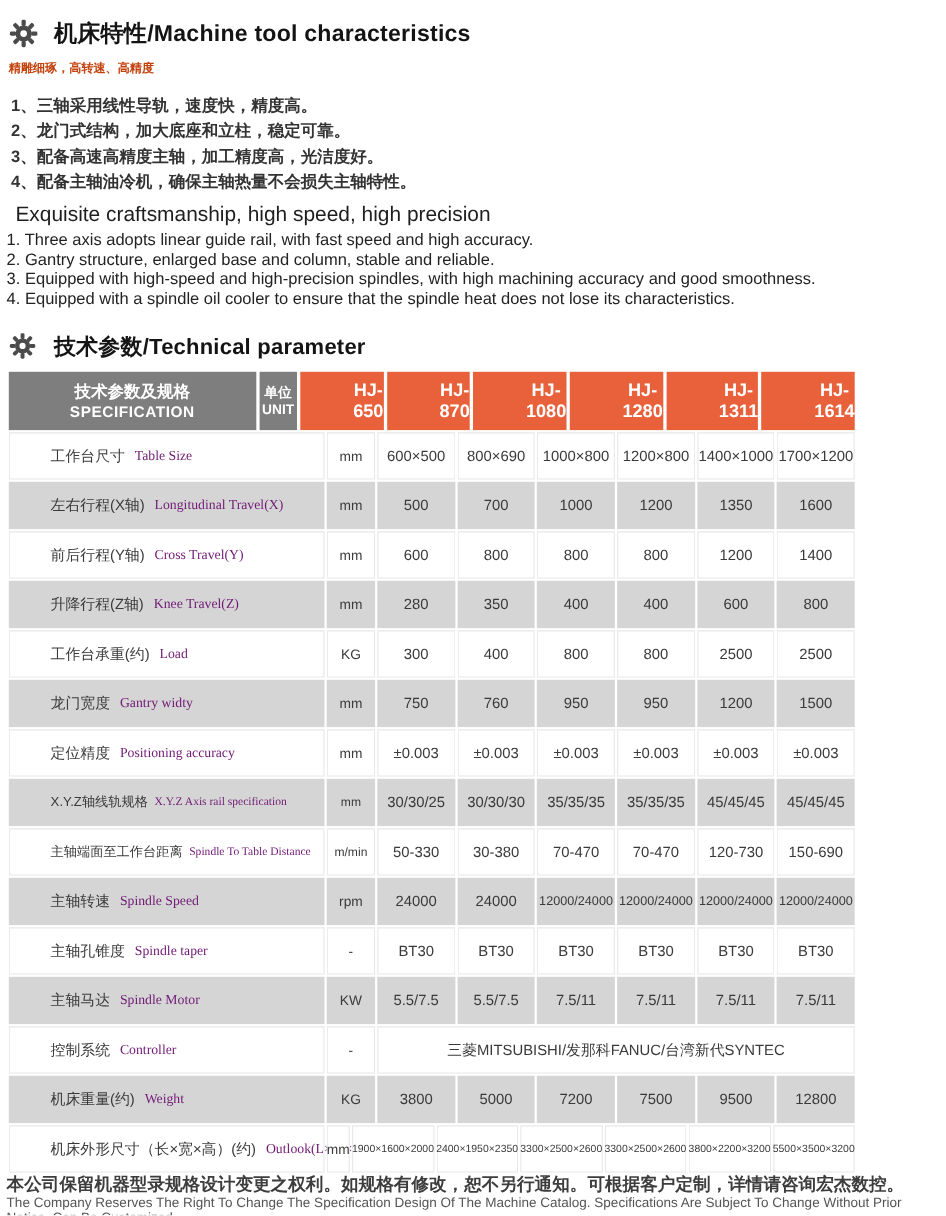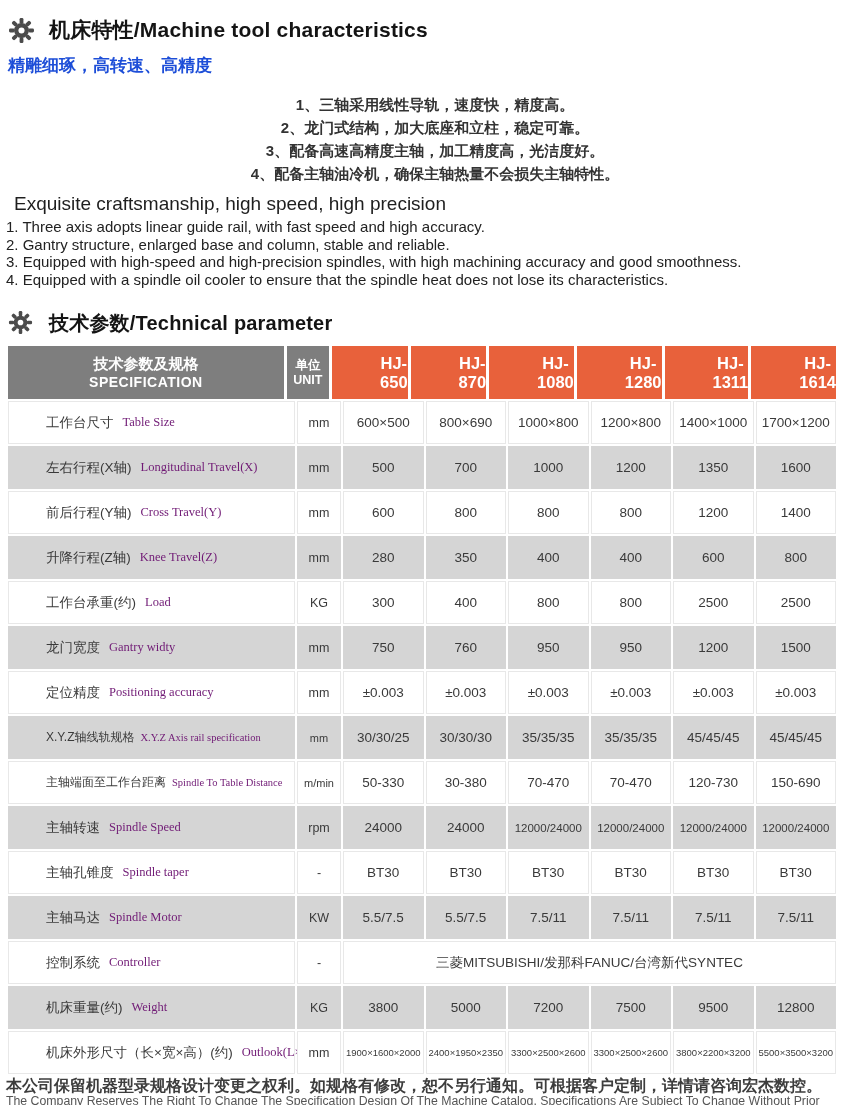--- a/index.html
+++ b/index.html
@@ -9,30 +9,30 @@
     background:#fff; color:#333;
     font-family:"Liberation Sans","DejaVu Sans",sans-serif;
   }
   
   .sec-head { display:flex; align-items:center; gap:14px; padding-left:8px; }
   .sec-head.first { padding-top:16px; }
   .sec-head .title { font-size:21px; font-weight:bold; color:#141414; letter-spacing:0.2px; }
   .sec-head.second { margin-top:22px; }
   .sec-head.second .title { font-size:20px; }
   .gear { width:27px; height:27px; display:inline-flex; }
-  .subtitle { padding:10px 0 0 8px; font-size:17px; font-weight:bold; color:#1d4ed8; }
-  
-  .zh-list { margin-top:16px; padding-left:10px; list-style:none;text-align:center; }
+  .subtitle { padding:10px 0 0 8px; font-size:11px; font-weight:bold; color:#c2410c; }
+  
+  .zh-list { margin-top:16px; padding-left:10px; list-style:none; }
   .zh-list li { font-size:15px; line-height:23px; color:#333; font-weight:bold; }
   
   .en-heading { margin-top:8px; padding-left:14px; font-size:19px; color:#1e1e1e; }
   .en-list { margin-top:3px; padding-left:6px; list-style:none; }
   .en-list li { font-size:15px; line-height:17.5px; color:#222; }
   
-  .spec-table { width:828px; margin:9px 0 0 8px; }
+  .spec-table { width:769px; margin:9px 0 0 8px; }
   .thead { display:flex; gap:3px; height:53px; margin-bottom:2px; }
   .th { color:#fff; display:flex; flex-direction:column; align-items:center; justify-content:center; text-align:center; }
   .th.spec { width:287px; background:#7e7e7e; }
   .th.spec .l1 { font-size:15px; font-weight:bold; }
   .th.spec .l2 { font-size:14px; font-weight:bold; letter-spacing:0.5px; }
   .th.unit { width:44px; background:#7e7e7e; font-size:12.5px; font-weight:bold; line-height:15px; }
   .th.model { flex:1; background:#e8613b; font-size:16.5px; font-weight:bold;padding-left:48px; }
   .tbody .trow { display:flex; gap:2px; height:43px; margin-bottom:2px; }
   .td { display:flex; align-items:center; justify-content:center; text-align:center; }
   .trow.odd  .td { background:#fff; box-shadow:inset 0 0 0 1px #e8e8e8; }

